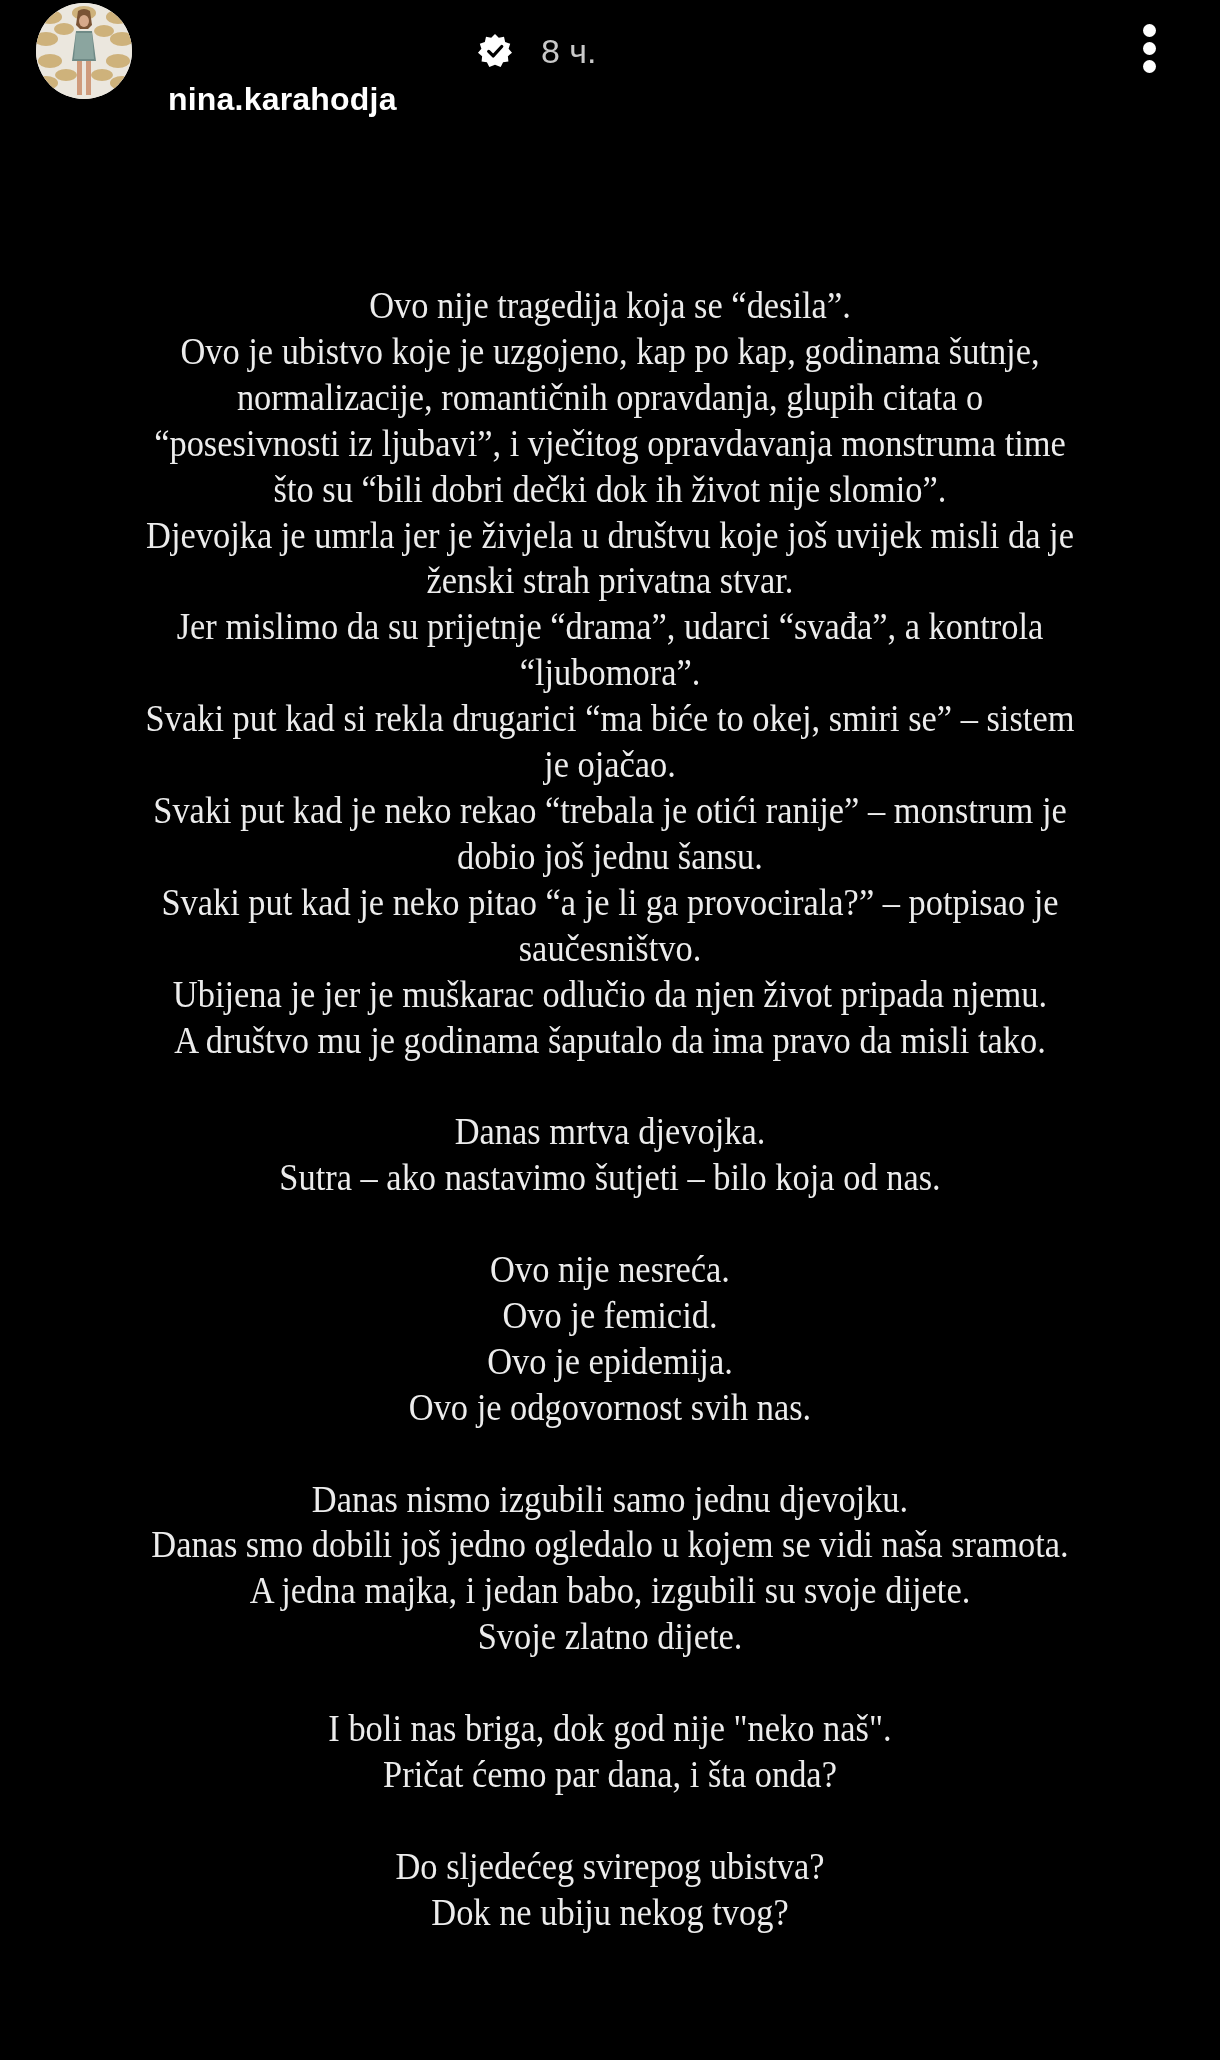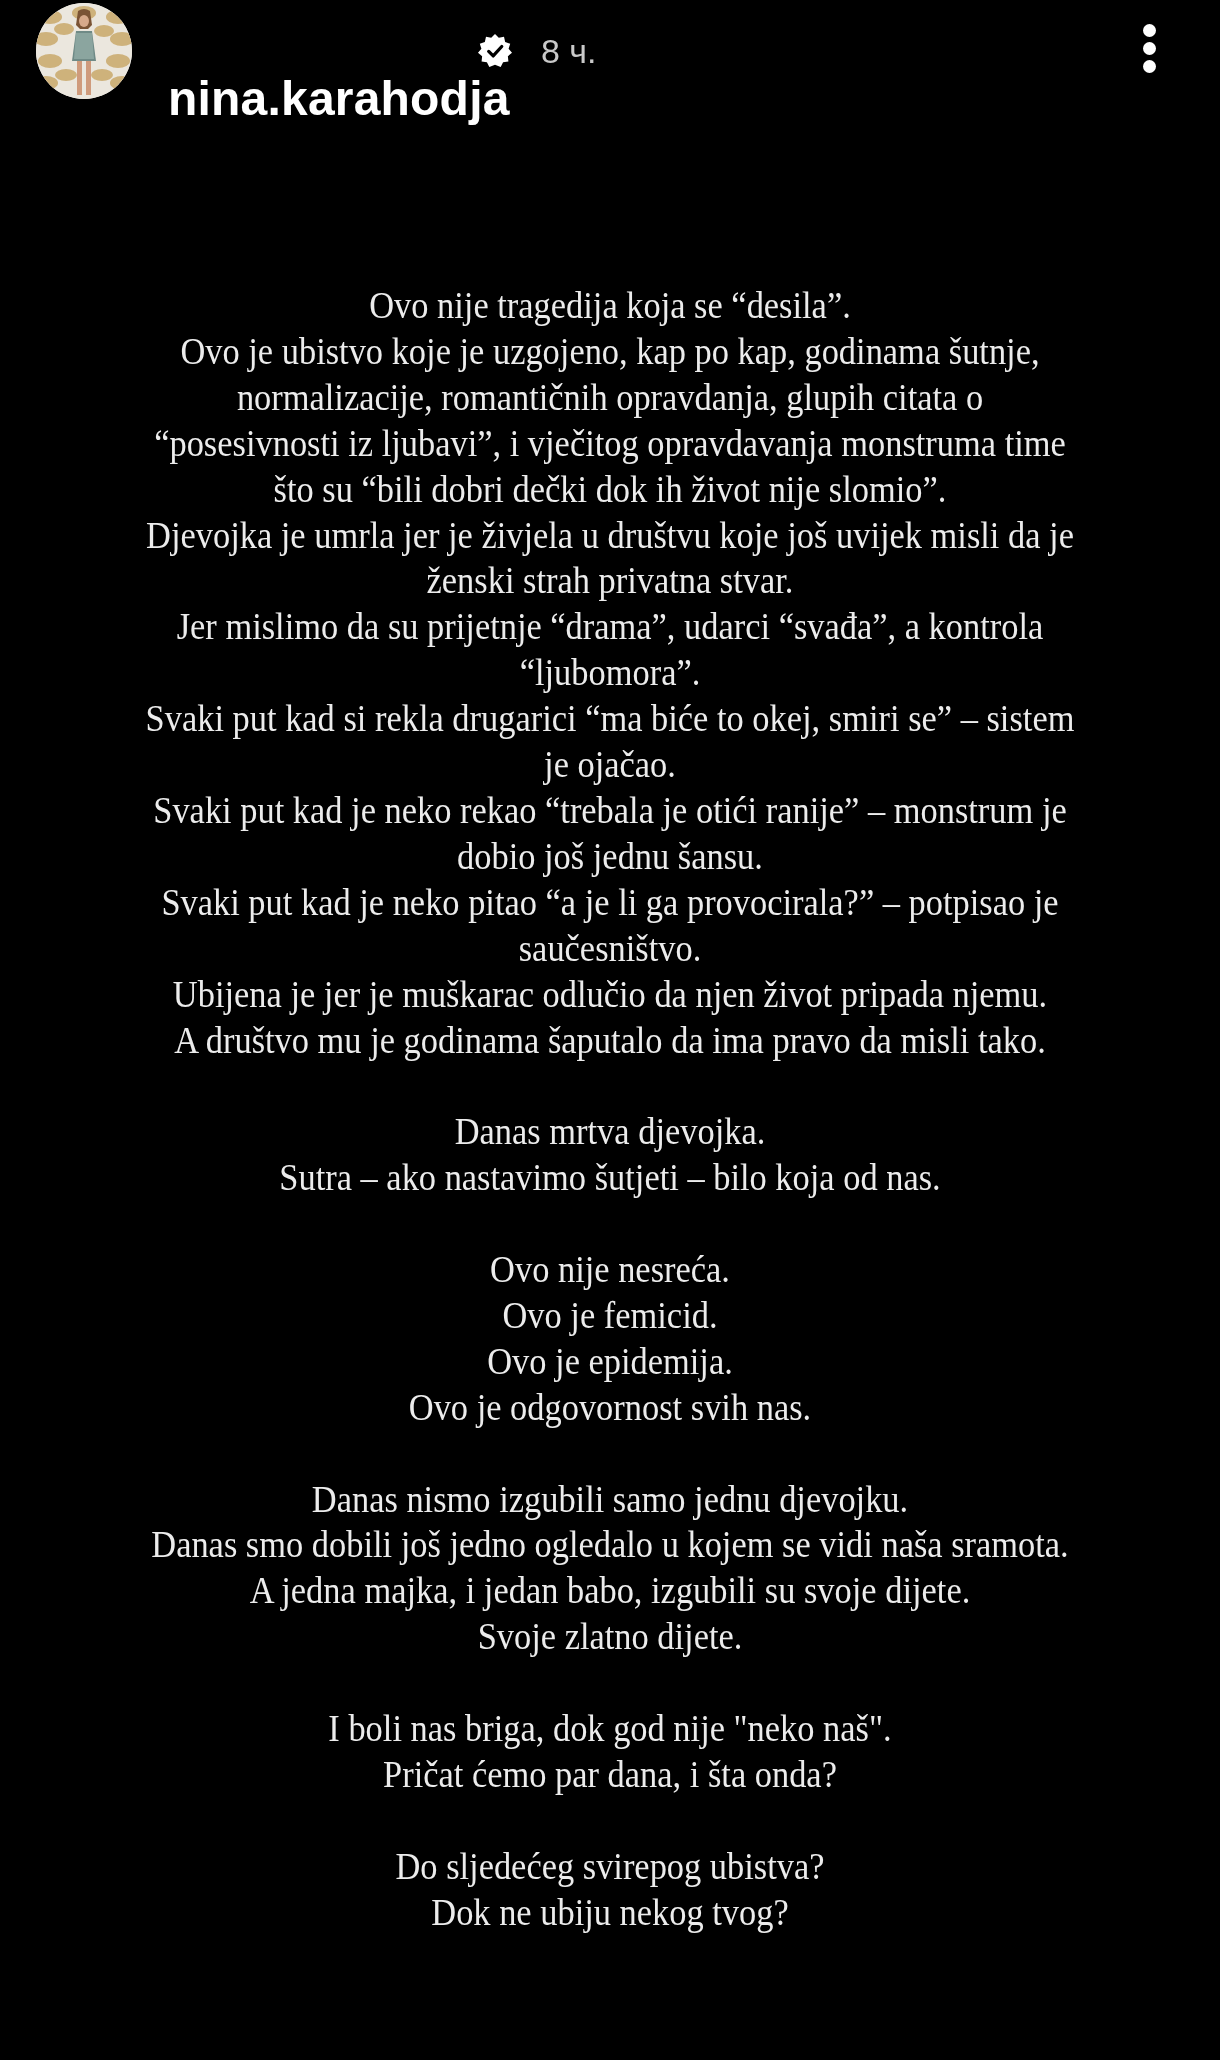--- a/index.html
+++ b/index.html
@@ -31,21 +31,21 @@
       overflow: hidden;
       background: #ece9e2;
     }
     .avatar svg { display: block; }
     .username {
       position: absolute;
       left: 168px;
       top: 24px;
       font-family: "Liberation Sans", sans-serif;
       font-weight: bold;
-      font-size: 48px;
+      font-size: 32px;
       line-height: 54px;
       color: #ffffff;
       letter-spacing: 0.2px;
       margin-top: 48px;
     }
     .verified-badge {
       position: absolute;
       left: 477px;
       top: 33px;
       width: 36px;

